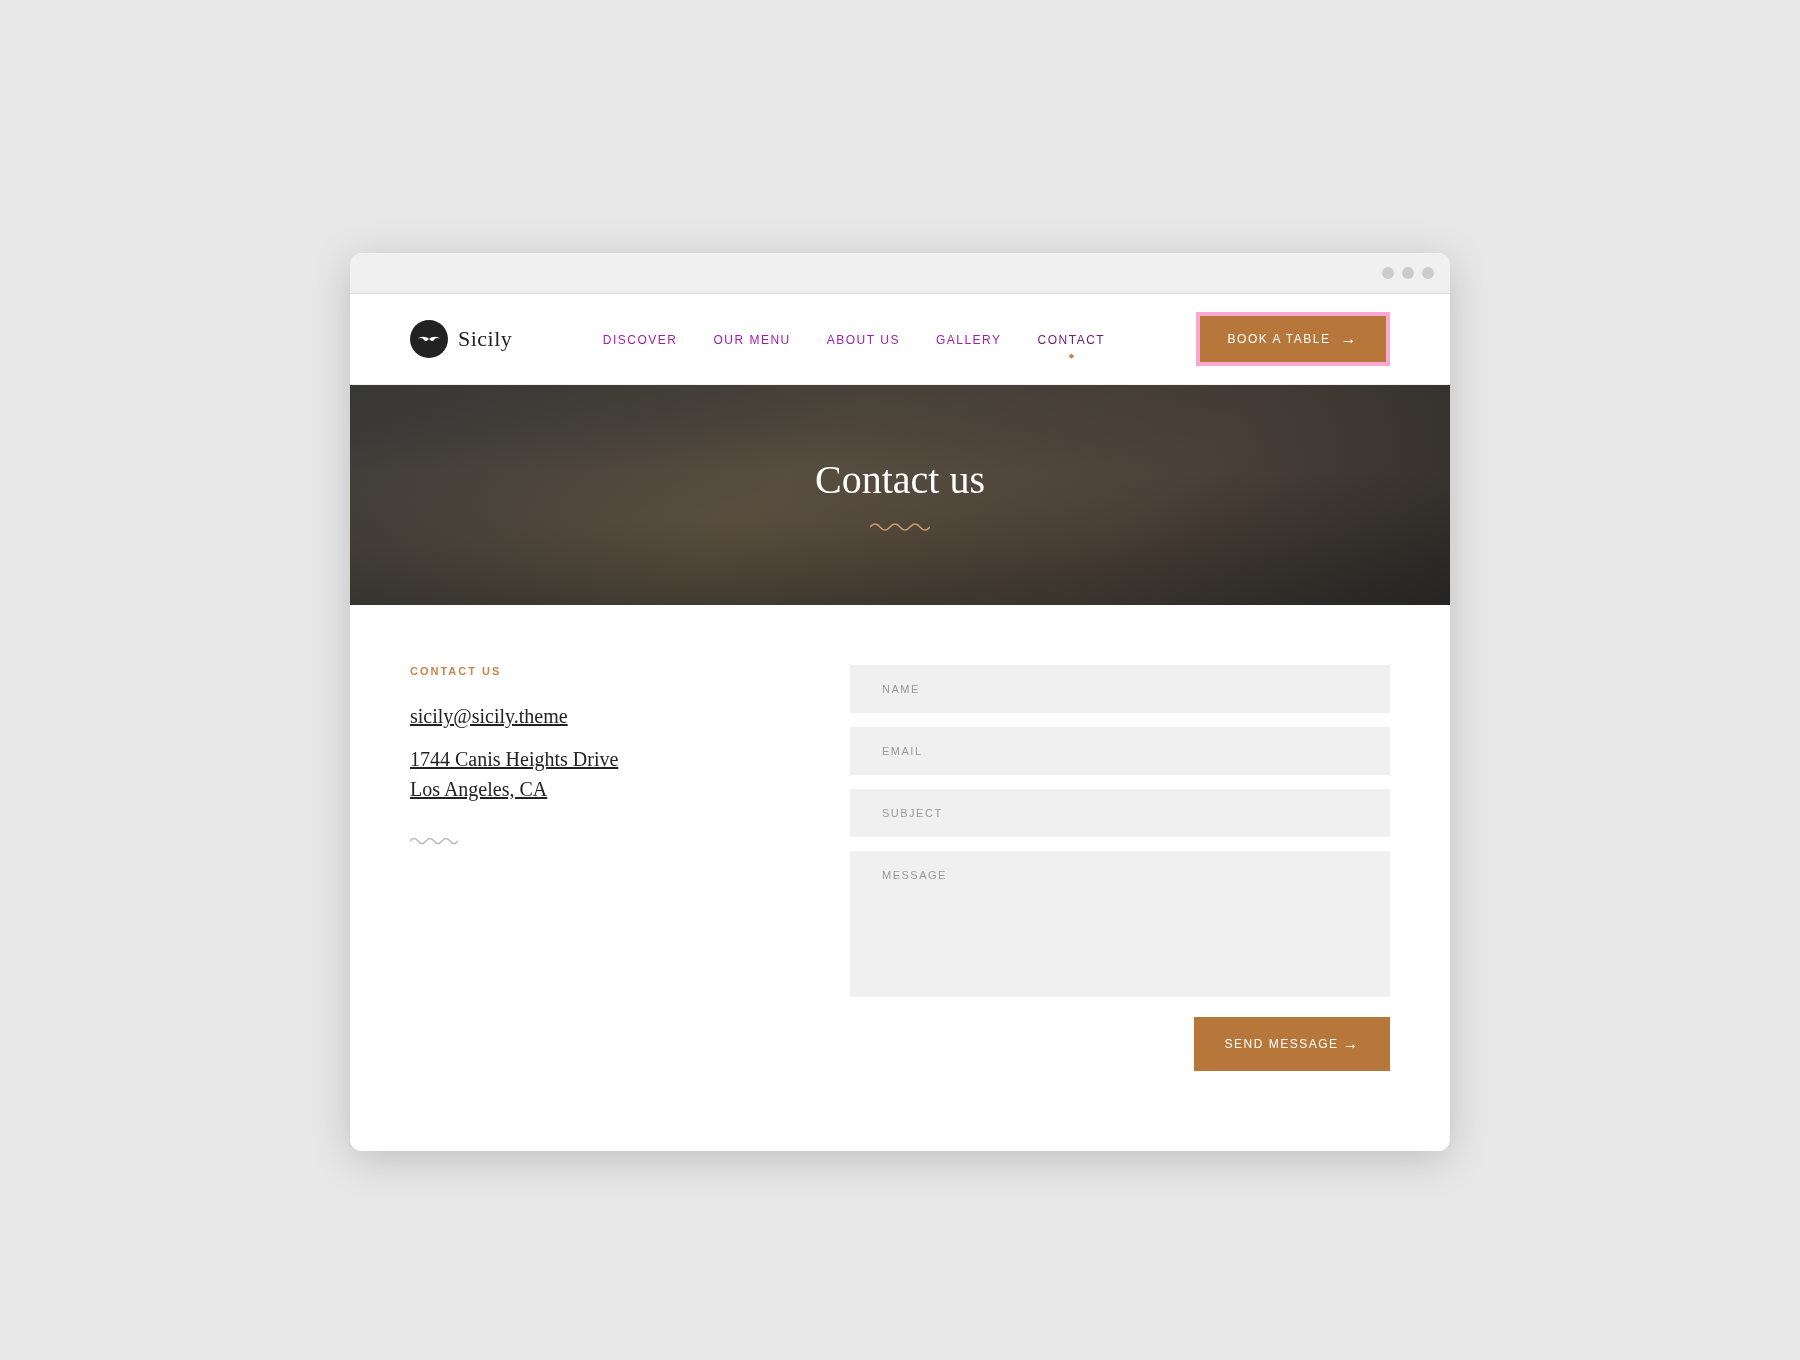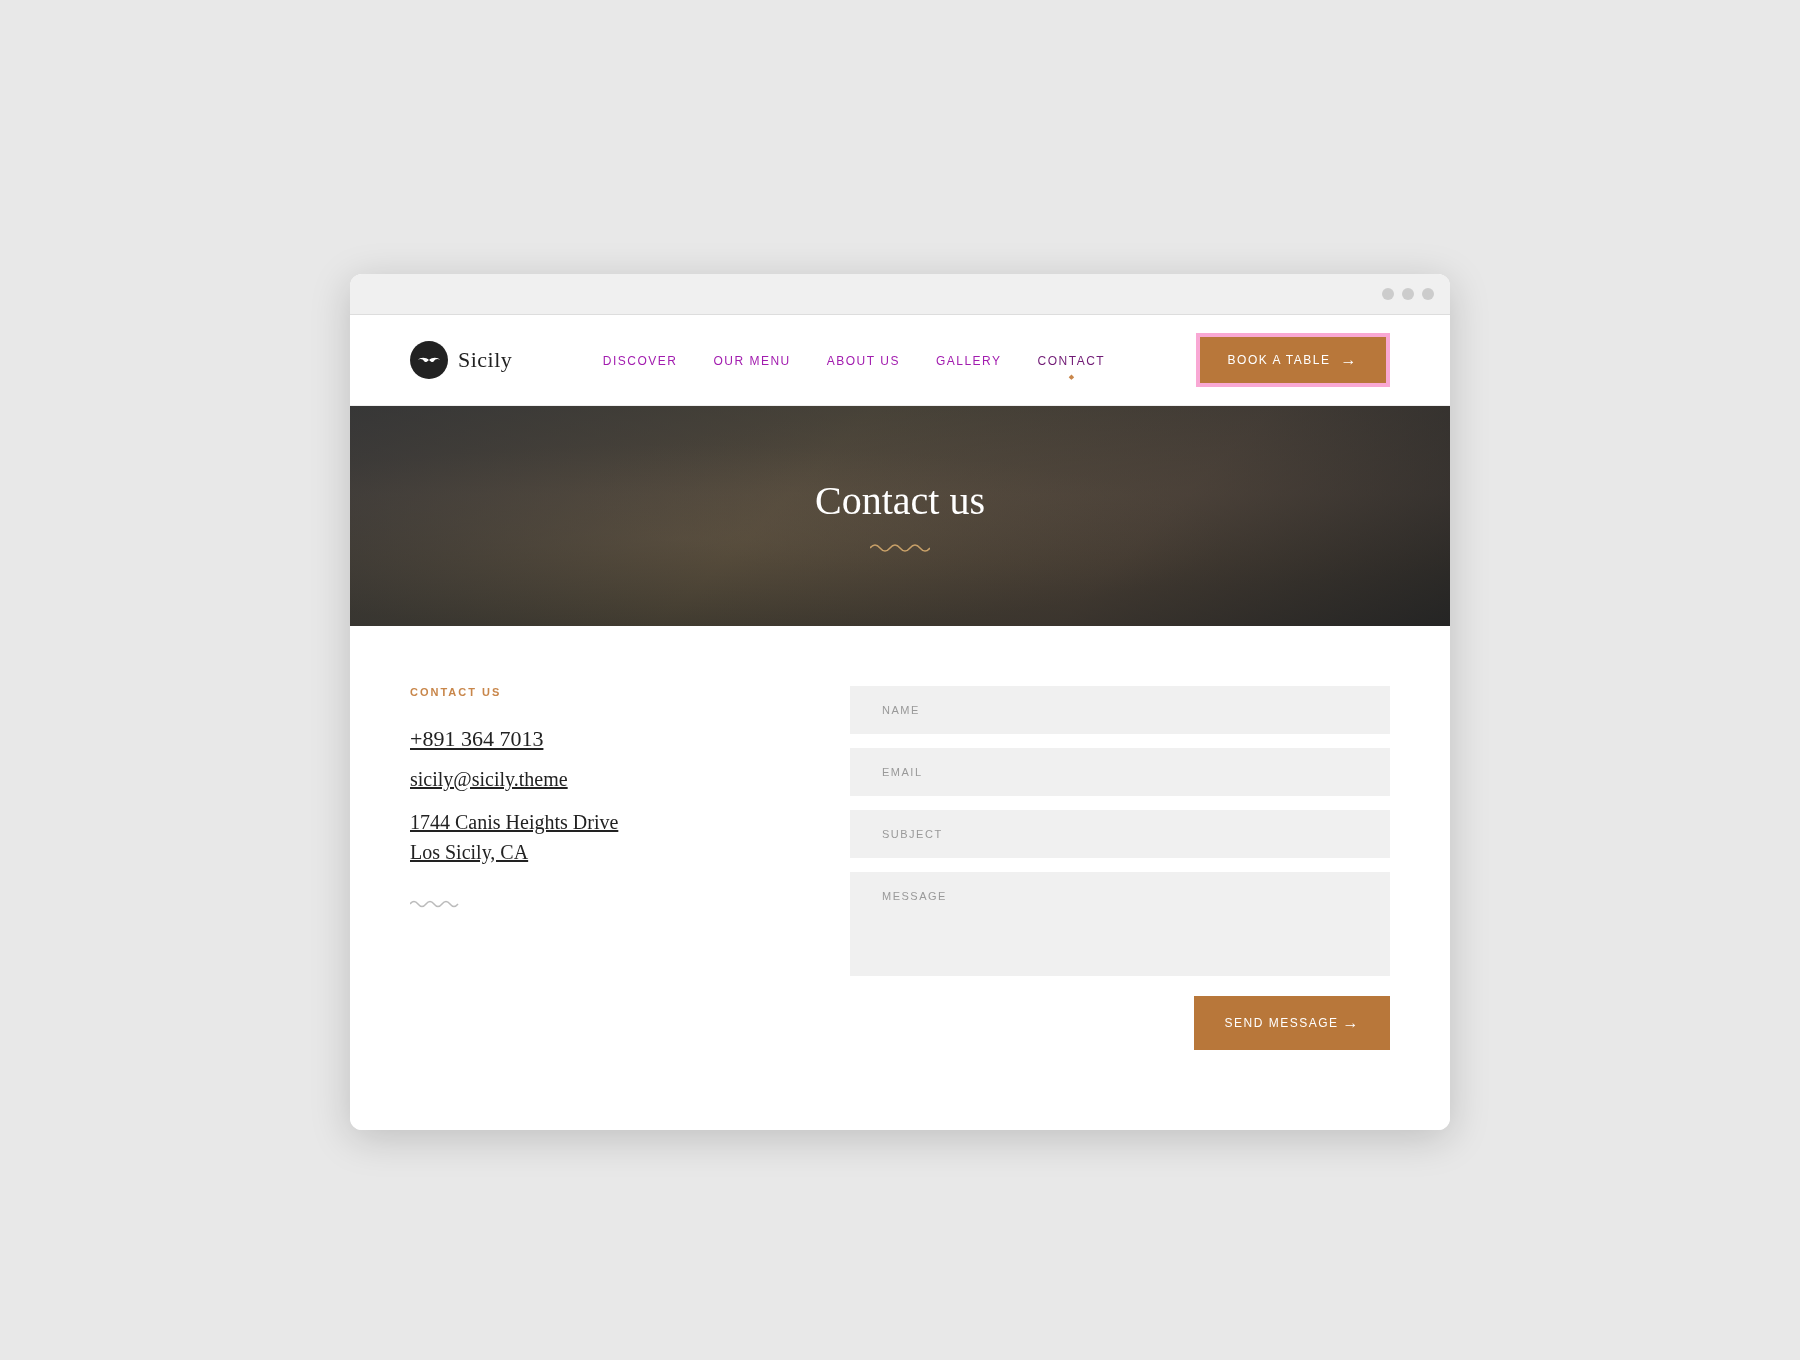--- a/index.html
+++ b/index.html
@@ -278,21 +278,21 @@
 
     .form-field::placeholder {
       color: #999;
       letter-spacing: 1.5px;
       text-transform: uppercase;
       font-size: 11px;
     }
 
     textarea.form-field {
       resize: none;
-      height: 104px;
+      height: 146px;
       vertical-align: top;
     }
 
     .send-btn {
       background: #b8773a;
       color: #fff;
       border: 2px solid #b8773a;
       padding: 16px 28px;
       font-family: Arial, sans-serif;
       font-size: 12px;
@@ -371,27 +371,26 @@
         </svg>
       </div>
     </div>
   </div>
 
   <div class="main-content">
 
     <div class="contact-info">
       <p class="contact-label">CONTACT US</p>
 
-      <a class="contact-phone">+891 364 7013</a>
 
       <a class="contact-email">sicily@sicily.theme</a>
 
       <div class="contact-address">
         <span>1744  Canis Heights Drive</span><br>
-        <span>Los Sicily, CA</span>
+        <span>Los Angeles, CA</span>
       </div>
 
       <div class="wave-small">
         <svg viewBox="0 0 50 14">
           <path d="M0 7 Q4 2, 8 7 Q12 12, 16 7 Q20 2, 24 7 Q28 12, 32 7 Q36 2, 40 7 Q44 12, 48 7" stroke="#bbb" stroke-width="1.5" fill="none"></path>
         </svg>
       </div>
     </div>
 
     <div class="contact-form">

